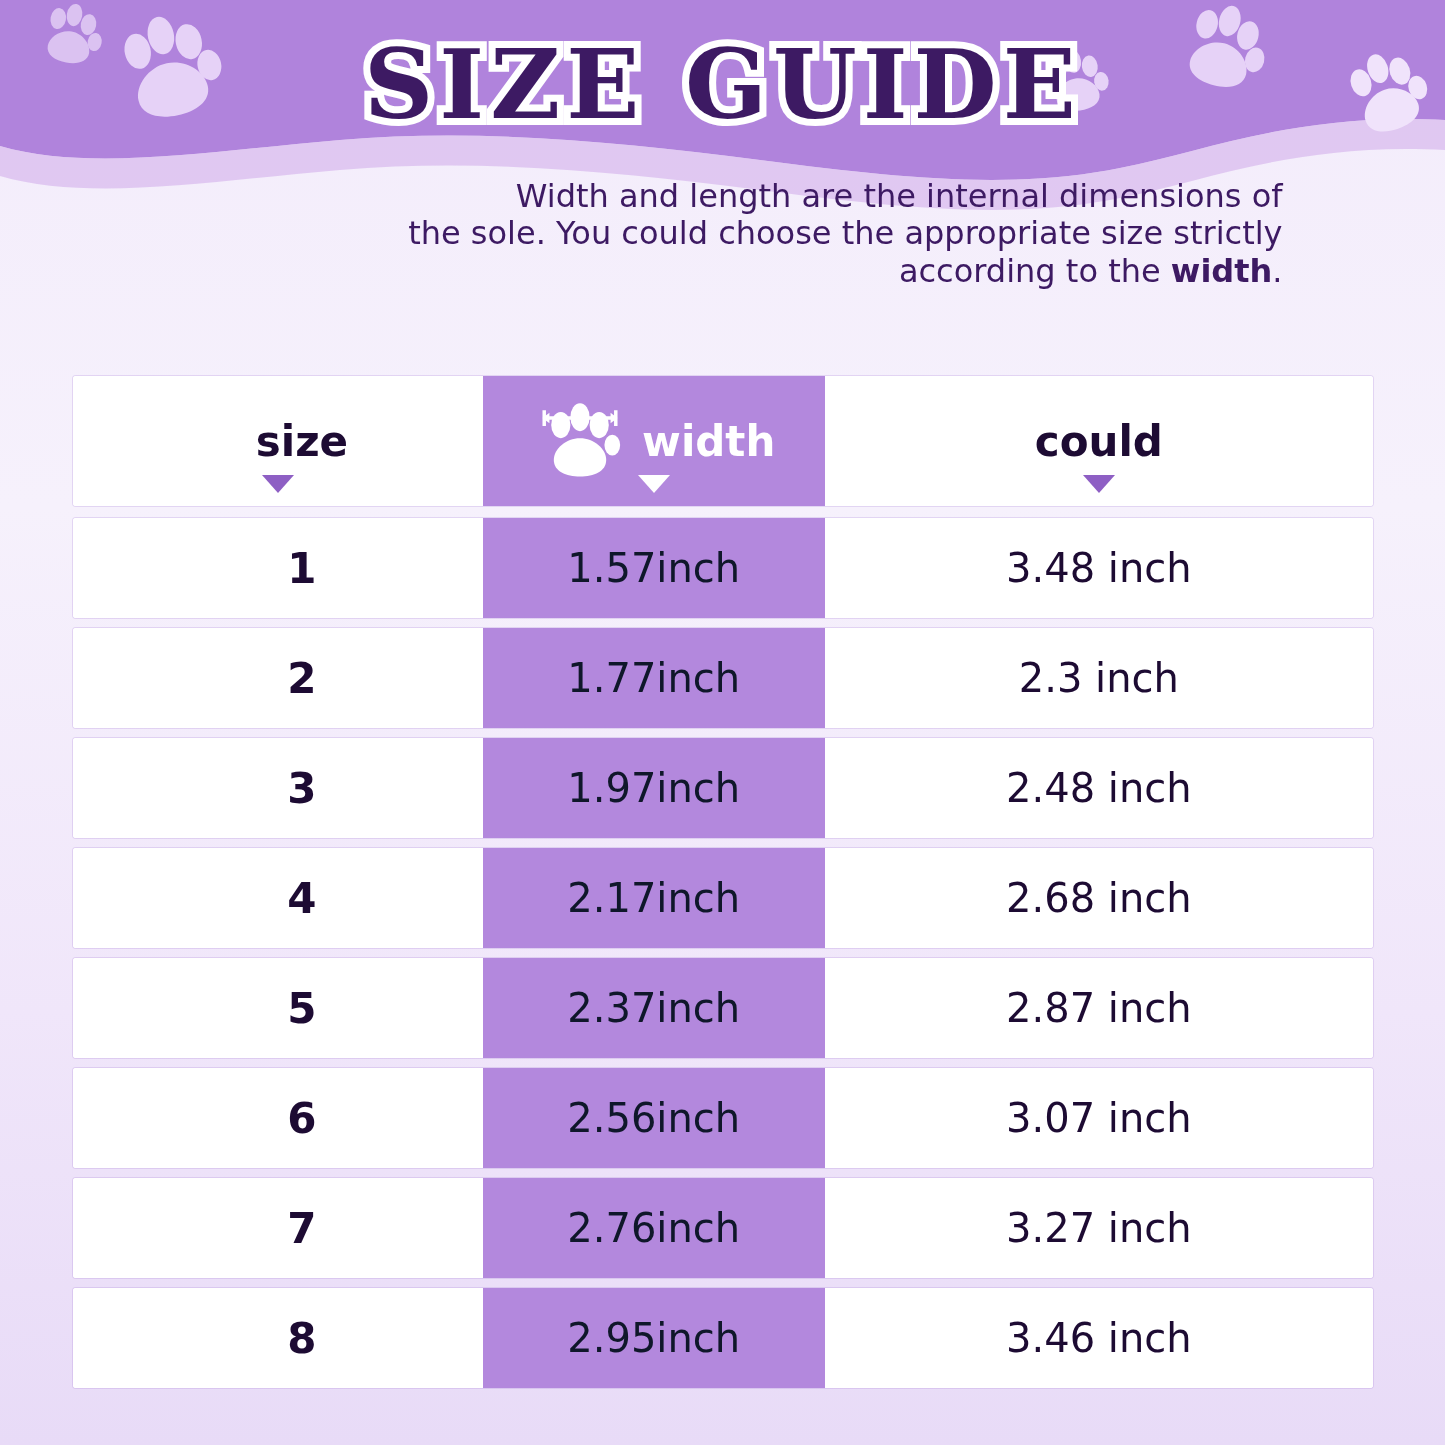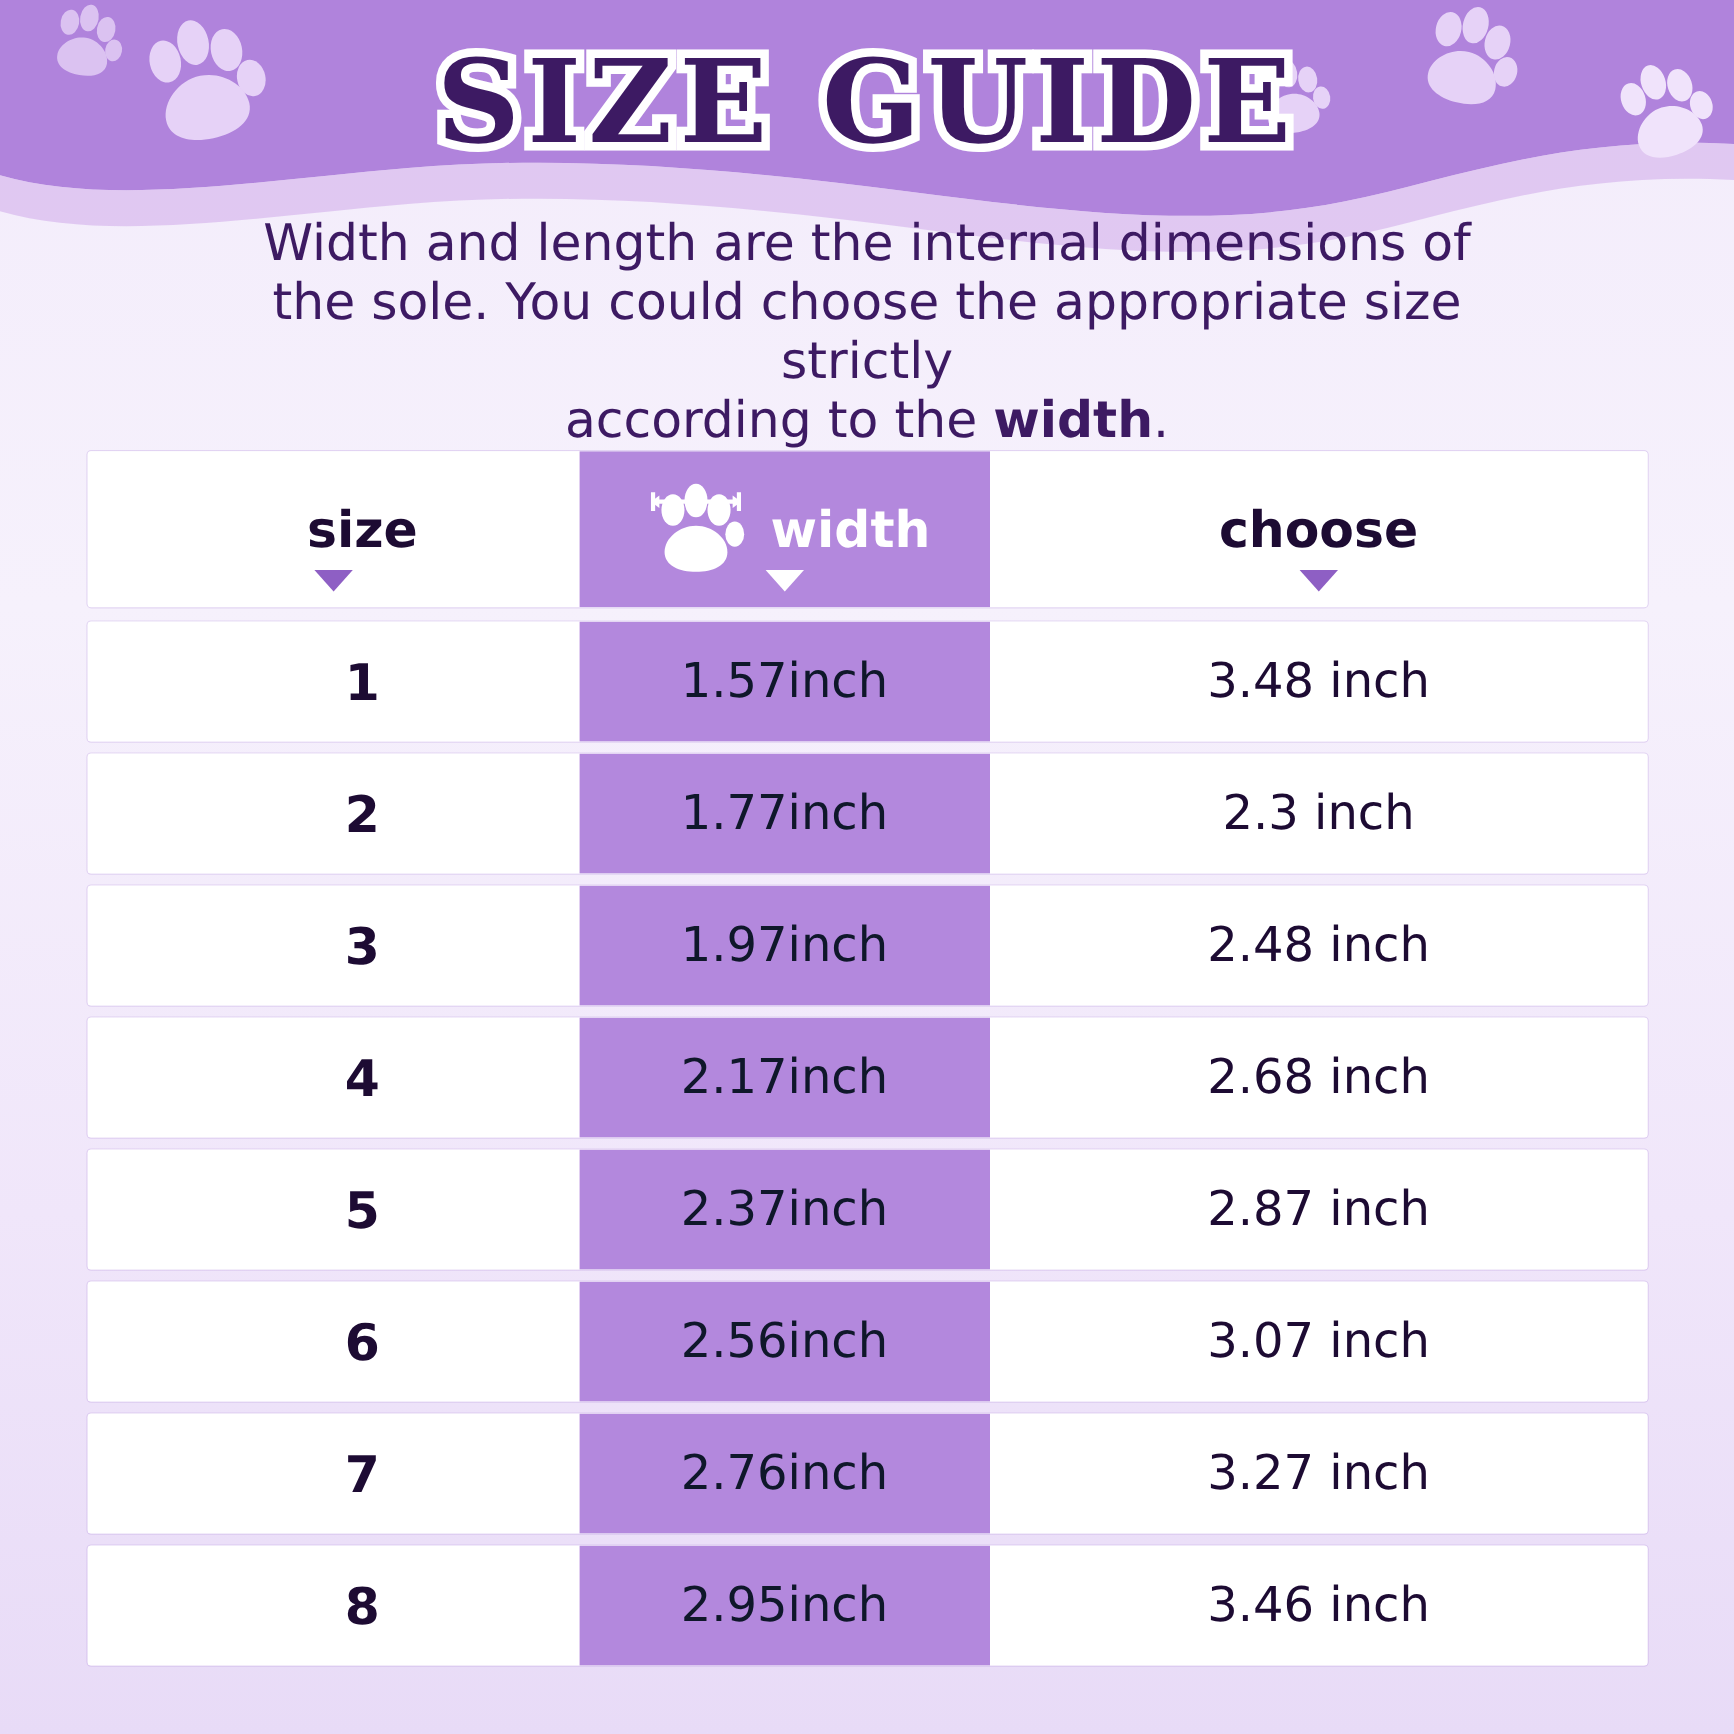--- a/index.html
+++ b/index.html
@@ -45,22 +45,22 @@
     z-index: 3;
     opacity: 1;
   }
   
   .subtitle {
     position: absolute;
     top: 178px;
     left: 50%;
     transform: translateX(-50%);
     width: 1120px;
-    text-align: center;
-    font-size: 42px;
+    text-align: right;
+    font-size: 32px;
     line-height: 1.17;
     color: #3d1a63;
     z-index: 6;
   }
   .subtitle b {
     font-weight: bold;
   }
   
   .table {
     position: absolute;
@@ -247,21 +247,21 @@
                 <path d="M20,20 L12,26 L20,32 Z"></path>
                 <path d="M90,20 L98,26 L90,32 Z"></path>
               </g>
             </svg>
           </span>
           <span class="hdr-text">width</span>
         </span>
         <span class="caret"></span>
       </div>
       <div class="cell c-length">
-        <span class="hdr-text">choose</span>
+        <span class="hdr-text">could</span>
         <span class="caret"></span>
       </div>
     </div>
 
     <div class="row data">
       <div class="cell c-size">
           <span class="val size-val">1</span>
         </div>
       <div class="cell c-width">
           <span class="val width-val">1.57inch</span>

